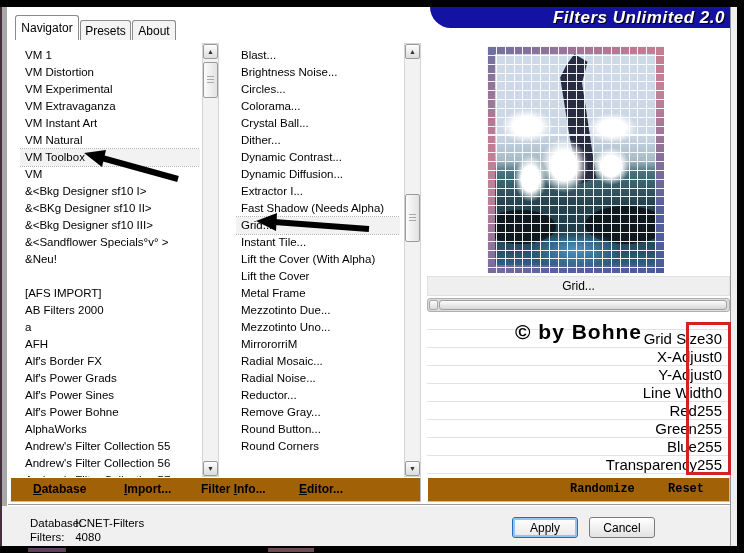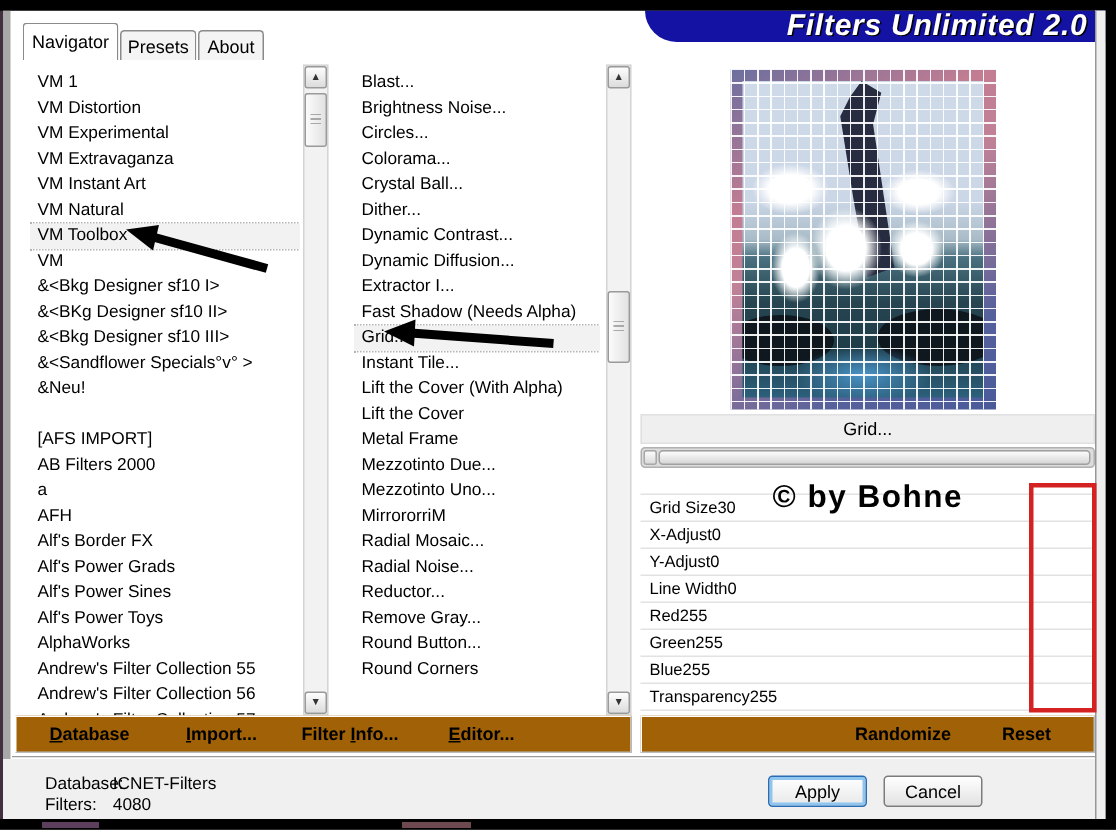--- a/index.html
+++ b/index.html
@@ -10,21 +10,21 @@
   .dialog{position:absolute;left:2px;top:7px;width:735px;height:539px;background:#fff;
           border-left:5px solid #a8a8a8;}
   .left-outer{position:absolute;left:0;top:7px;width:2px;height:539px;background:#43303f;}
   .right-edge{position:absolute;left:730px;top:7px;width:7px;height:539px;background:#efefef;border-left:1px solid #979797;}
   .frag{position:absolute;height:4px;top:548px;}
   .frag1{left:28px;width:38px;background:#5d3f5d;}
   .frag2{left:268px;width:46px;background:#6e4a50;}
   
   .banner{position:absolute;left:430px;top:7px;width:307px;height:21px;background:#1412a2;
           border-radius:0 0 0 22px;display:flex;align-items:center;justify-content:flex-end;}
-  .banner span{color:#fff;font-style:italic;font-weight:bold;font-size:20px;letter-spacing:.5px;
+  .banner span{color:#fff;font-style:italic;font-weight:bold;font-size:17px;letter-spacing:.5px;
                padding-right:12px;text-shadow:1px 1px 0 #000;}
   
   .tab{position:absolute;background:#f4f4f4;border:1px solid #8a8a8a;border-bottom:none;
        border-radius:3px 3px 0 0;font-size:12px;display:flex;align-items:center;justify-content:center;}
   .tab.active{background:#fff;z-index:2;}
   
   .list{position:absolute;top:44px;height:433px;overflow:hidden;background:#fff;padding-top:3px;}
   .list-item{height:17px;line-height:17px;font-size:11.5px;padding-left:5px;white-space:nowrap;}
   .list-item.selected{background:#f2f2f2;outline:1px dotted #b4b4b4;}
   #category-list{left:20px;width:180px;}
@@ -64,34 +64,34 @@
   .caption-bar{position:absolute;left:427px;top:276px;width:303px;height:20px;background:#efefef;
       border:1px solid #e0e0e0;font-size:12px;display:flex;align-items:center;justify-content:center;}
   .hslider{position:absolute;left:427px;top:298px;width:303px;height:14px;background:#dcdcdc;
       border:1px solid #b0b0b0;border-radius:3px;}
   .hs-cap{position:absolute;left:1px;top:1px;bottom:1px;width:9px;background:linear-gradient(#fcfcfc,#dadada);
       border:1px solid #a8a8a8;border-radius:2px;}
   .hs-thumb{position:absolute;left:11px;right:2px;top:1px;bottom:1px;
       background:linear-gradient(#fdfdfd,#d6d6d6);border:1px solid #a0a0a0;border-radius:3px;}
   
   .params{position:absolute;left:427px;top:329px;width:303px;border-top:1px solid #e2e2e2;background:#fff;}
-  .param-row{height:18px;line-height:18px;display:flex;justify-content:flex-start;
-      border-bottom:1px solid #e2e2e2;font-size:11px;}
+  .param-row{height:18px;line-height:18px;display:flex;justify-content:flex-end;
+      border-bottom:1px solid #e2e2e2;font-size:15px;}
   .param-label{padding-left:6px;}
   .param-value{padding-right:8px;text-align:right;}
   .watermark1{position:absolute;left:427px;top:320px;width:303px;text-align:center;
       font-size:21px;font-weight:bold;letter-spacing:1px;z-index:5;}
   .watermark2{position:absolute;left:427px;top:347px;width:303px;text-align:center;
       font-size:15px;font-weight:bold;z-index:5;}
   .red-box{position:absolute;left:686px;top:322px;width:45px;height:153px;border:3px solid #d42222;z-index:6;}
   
   .bar{position:absolute;top:477px;height:25px;background:#a16207;
       border:1px solid;border-color:#ffffff #bdbdbd #bdbdbd #ffffff;}
   .db-bar{left:10px;width:411px;}
-  .rand-bar{left:427px;width:303px;}
+  .rand-bar{left:427px;width:303px;font-family:Liberation Mono, monospace;}
   .bar-btn{position:absolute;top:0;height:23px;line-height:23px;font-size:12px;font-weight:bold;white-space:nowrap;cursor:default;}
   .db-bar .bar-btn:nth-child(1){left:22px;}
   .db-bar .bar-btn:nth-child(2){left:113px;}
   .db-bar .bar-btn:nth-child(3){left:190px;}
   .db-bar .bar-btn:nth-child(4){left:288px;}
   .rand-bar .bar-btn:nth-child(1){left:142px;}
   .rand-bar .bar-btn:nth-child(2){left:240px;}
   .u{text-decoration:underline;}
   
   .divider{position:absolute;left:8px;top:504px;width:722px;height:2px;
@@ -148,21 +148,21 @@
       <div class="list-item">&amp;&lt;Sandflower Specials°v° &gt;</div>
       <div class="list-item">&amp;Neu!</div>
       <div class="list-item"></div>
       <div class="list-item">[AFS IMPORT]</div>
       <div class="list-item">AB Filters 2000</div>
       <div class="list-item">a</div>
       <div class="list-item">AFH</div>
       <div class="list-item">Alf's Border FX</div>
       <div class="list-item">Alf's Power Grads</div>
       <div class="list-item">Alf's Power Sines</div>
-      <div class="list-item">Alf's Power Toys</div>
+      <div class="list-item">Alf's Power Bohne</div>
       <div class="list-item">AlphaWorks</div>
       <div class="list-item">Andrew's Filter Collection 55</div>
       <div class="list-item">Andrew's Filter Collection 56</div>
       <div class="list-item">Andrew's Filter Collection 57</div>
     </div>
   <div class="vscroll" style="left:202px;">
     <div class="sb-btn sb-up">▲</div>
     <div class="sb-thumb" style="top:18px;height:36px;"></div>
     <div class="sb-btn sb-down">▼</div>
   </div>

